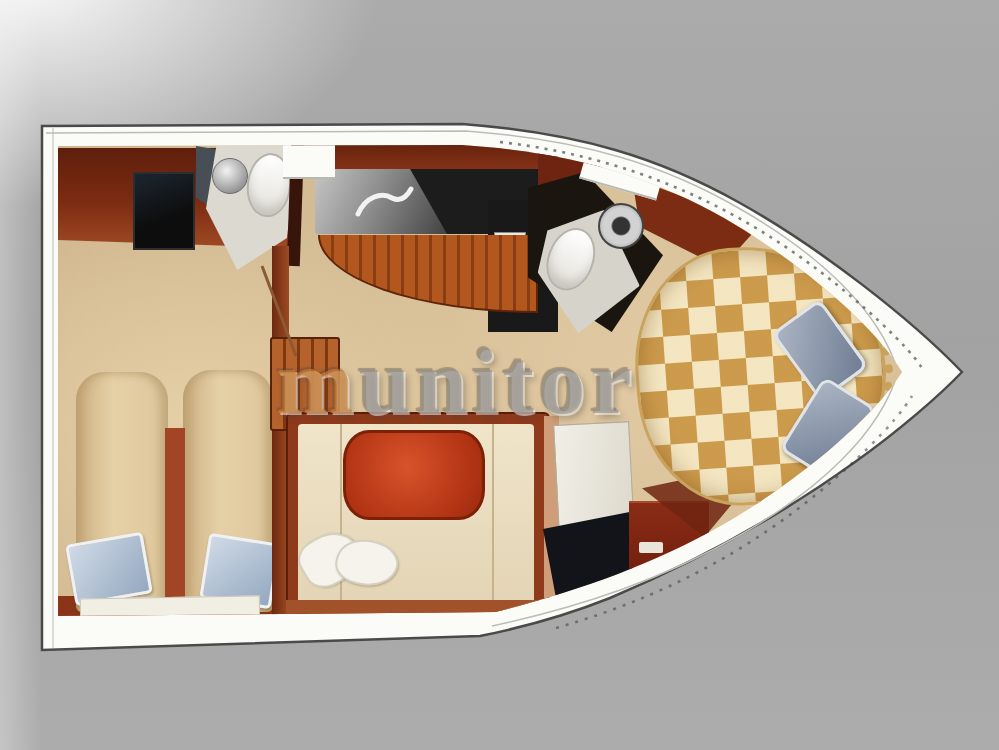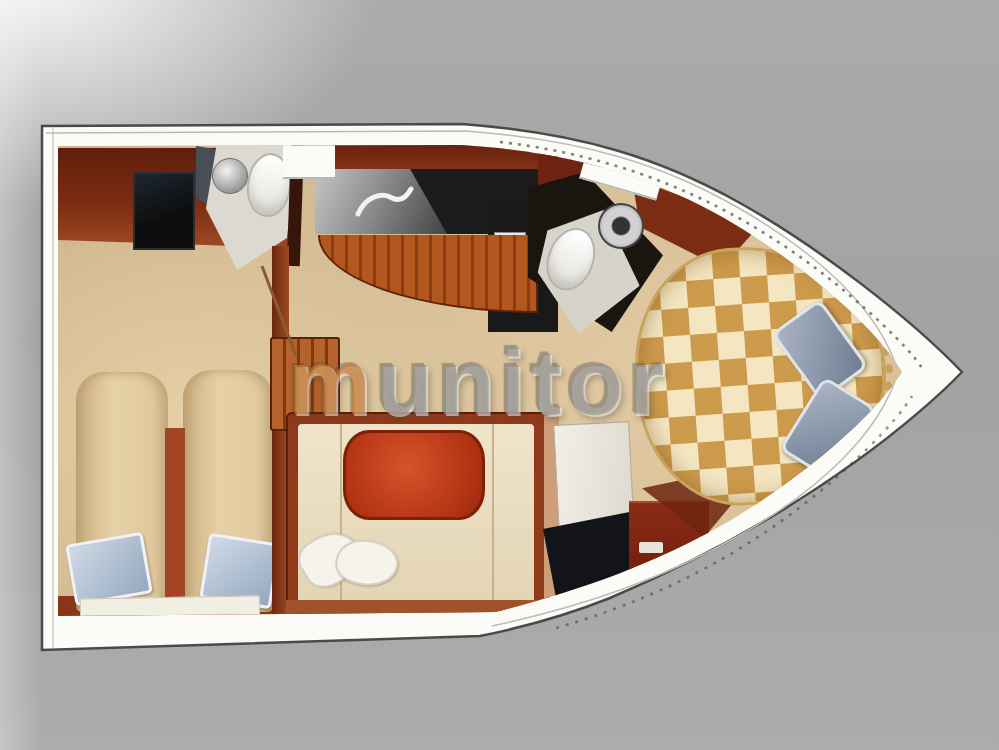--- a/index.html
+++ b/index.html
@@ -121,22 +121,22 @@
   .pill-gray{background:linear-gradient(135deg,#aab4c4, var(--c-bow-pillow-gray,#6f7c92));
     border:3px solid #dfe3ea;border-radius:10px;box-shadow:2px 2px 4px rgba(50,40,20,.4);}
   .vp1{left:790px;top:308px;width:54px;height:78px;transform:rotate(-36deg);}
   .vp2{left:797px;top:386px;width:56px;height:80px;transform:rotate(32deg);}
   
   .notch{background:var(--c-deck-white,#fbfbf8);border-bottom:2px solid #b8b8b2;}
   .notch1{left:283px;top:130px;width:52px;height:47px;}
   .notch2{left:582px;top:158px;width:80px;height:30px;transform:rotate(16deg);}
   
   .watermark{
-    left:288px;top:332px;width:460px;height:104px;line-height:100px;
-    font-family:Liberation Sans, sans-serif;font-weight:bold;font-size:93px;letter-spacing:5px;
+    left:276px;top:332px;width:460px;height:104px;line-height:100px;
+    font-family:Liberation Serif, serif;font-weight:bold;font-size:93px;letter-spacing:5px;
     color:rgba(150,147,142,.68);
     text-shadow:2px 2px 0 rgba(255,255,255,.5), -2px -2px 1px rgba(80,75,70,.4), 4px 5px 6px rgba(70,64,58,.35);
     user-select:none;}
   .wm-first{color:rgba(205,125,45,.66);}
 </style>
 </head>
 <body>
 
 <div class="scene">
 

